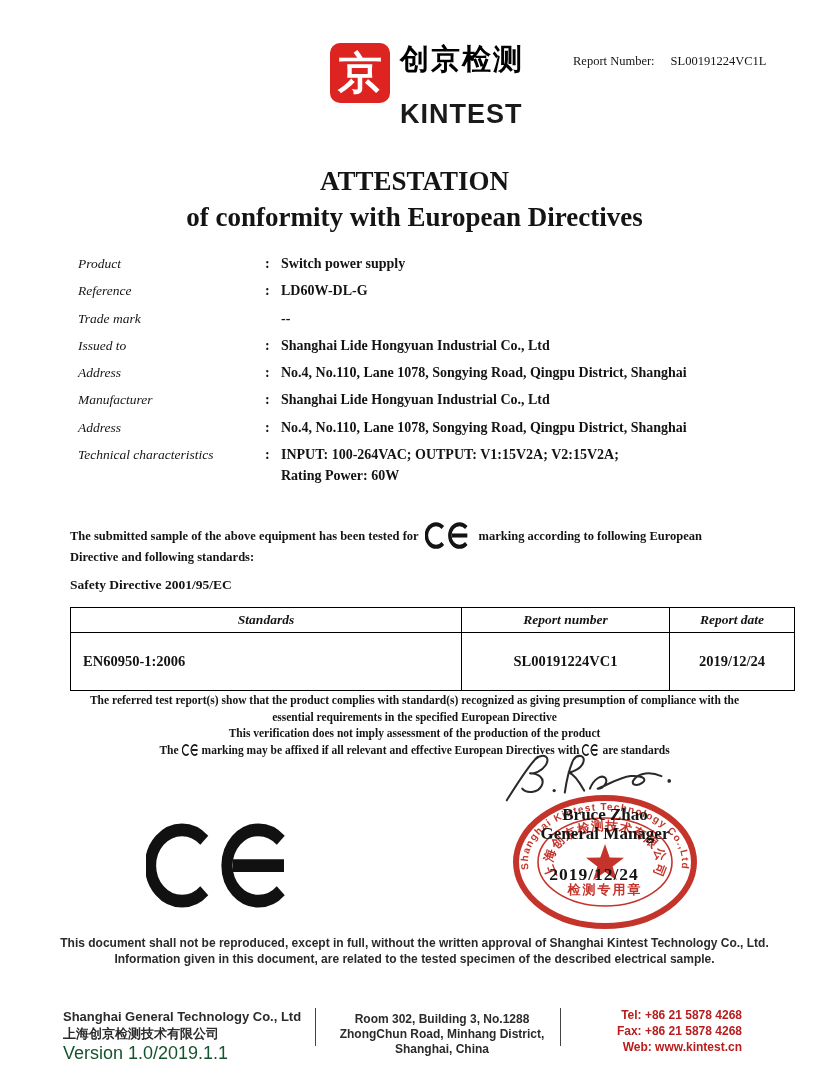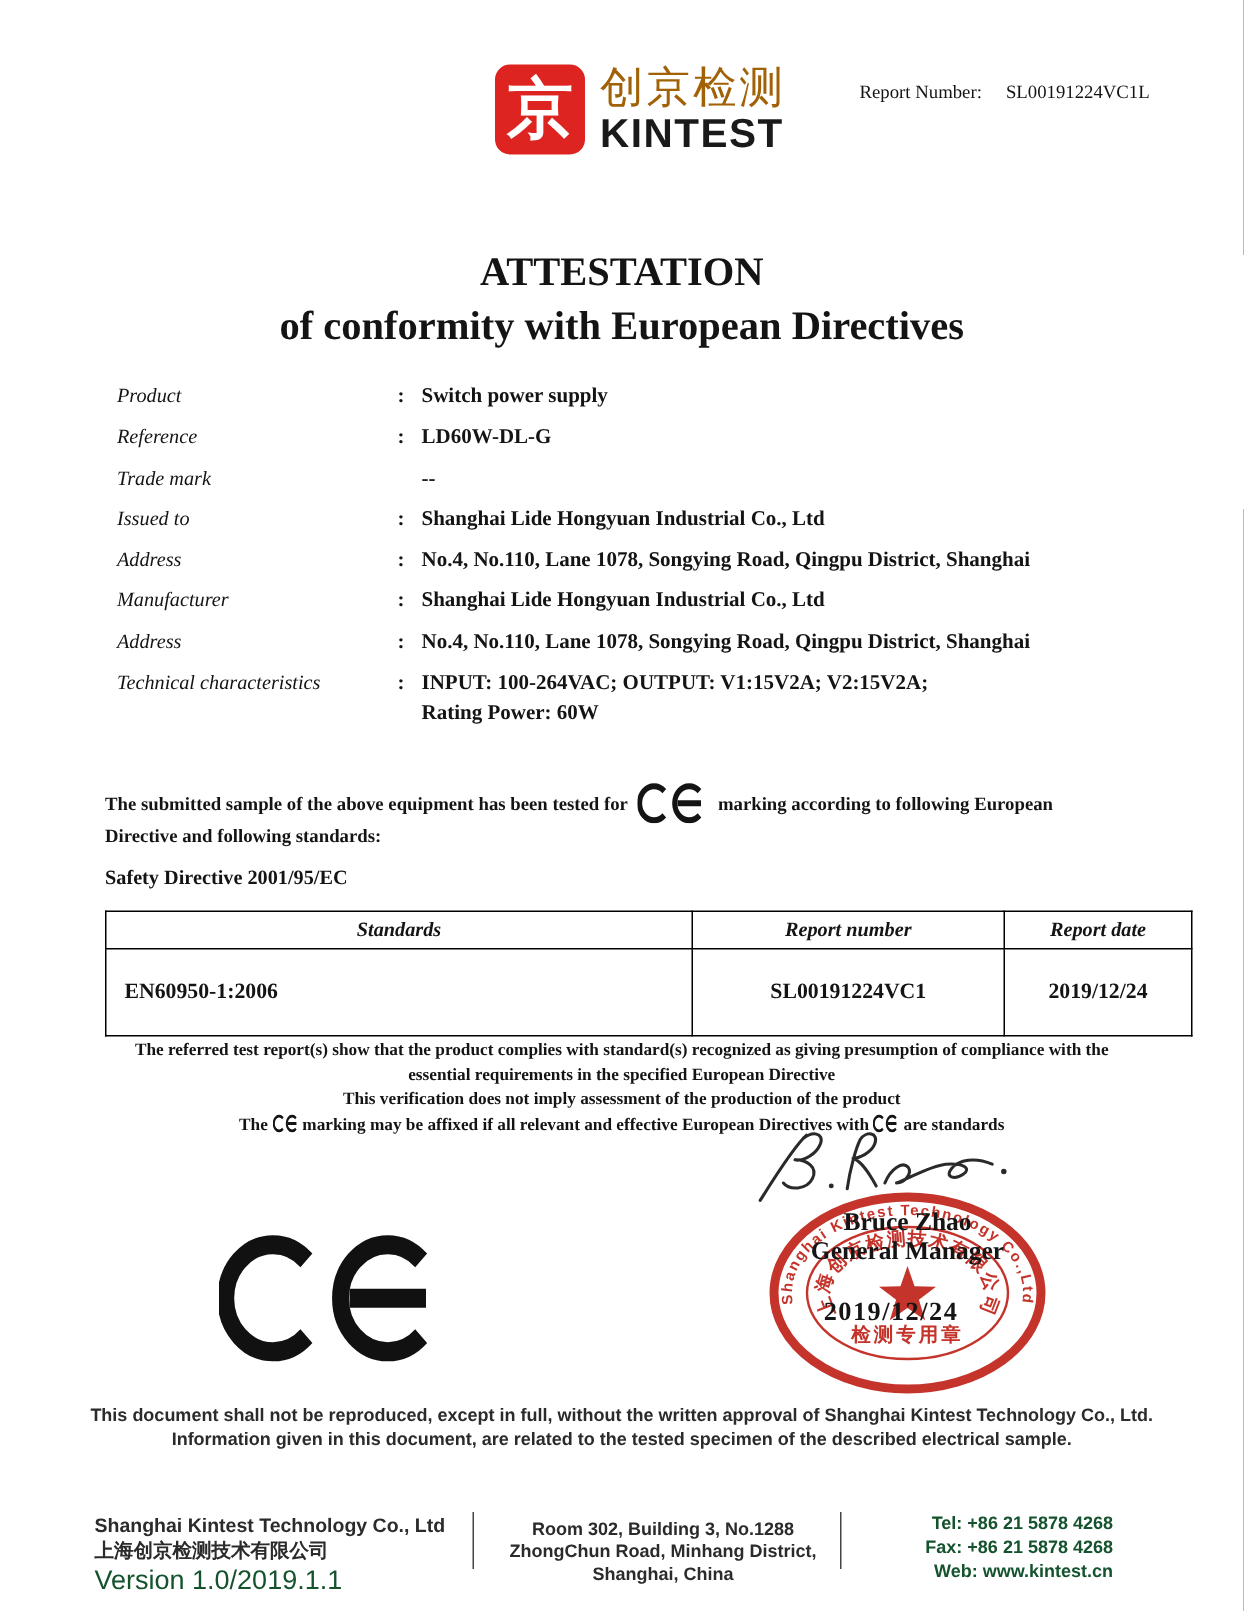--- a/index.html
+++ b/index.html
@@ -9,24 +9,24 @@
     font-family:"Liberation Serif", serif;color:#141414;
   }
   
   .logo{position:absolute;left:331px;top:44px;display:flex;gap:11px;}
   .seal{width:58px;height:58px;background:#dd2420;border-radius:9px;
         display:flex;align-items:center;justify-content:center;
         box-shadow:0 0 0 1px #dd2420;}
   .seal span{color:#fff;font-size:44px;font-weight:bold;line-height:1;
         font-family:"Liberation Sans",sans-serif;}
   .logo-txt{display:flex;flex-direction:column;justify-content:center;}
-  .logo-cn{font-family:"Liberation Sans",sans-serif;font-weight:normal;
-        font-size:29px;line-height:31px;letter-spacing:2px;color:#a16207;}
+  .logo-cn{font-family:"Liberation Sans",sans-serif;font-weight:bold;
+        font-size:29px;line-height:31px;letter-spacing:2px;color:#000000;}
   .logo-en{font-family:"Liberation Sans",sans-serif;font-weight:bold;
-        font-size:27px;line-height:29px;letter-spacing:1px;color:#1a1a1a;}
+        font-size:27px;line-height:29px;letter-spacing:1px;color:#1a1a1a;margin-top:25px;}
   .repnum{position:absolute;left:573px;top:54px;font-size:12.5px;display:flex;gap:16px;}
   
   .title{position:absolute;left:0;right:0;top:163px;text-align:center;
          font-weight:bold;font-size:27px;line-height:36px;}
   
   .details{position:absolute;left:78px;top:256px;width:700px;font-size:14px;}
   .drow{display:flex;height:27.3px;align-items:baseline;}
   .dl{width:187px;font-style:italic;font-size:13.5px;}
   .dc{width:16px;font-weight:bold;}
   .dv{flex:1;font-weight:bold;}
@@ -68,21 +68,21 @@
       line-height:16px;color:#2b2b2b;}
   .f-left{position:absolute;left:63px;top:1008px;font-family:"Liberation Sans",sans-serif;
       font-weight:bold;font-size:13px;line-height:17px;color:#2b2b2b;}
   .f-ver{position:absolute;left:63px;top:1043px;font-family:"Liberation Sans",sans-serif;
       font-weight:normal;font-size:18px;color:#14532d;}
   .f-center{position:absolute;left:328px;top:1012px;width:228px;text-align:center;
       font-family:"Liberation Sans",sans-serif;font-weight:bold;font-size:12px;
       line-height:15px;color:#2b2b2b;}
   .f-right{position:absolute;left:562px;top:1007px;width:180px;text-align:right;
       font-family:"Liberation Sans",sans-serif;font-weight:bold;font-size:12px;
-      line-height:16px;color:#14532d;}
+      line-height:16px;color:#b91c1c;}
   .fdiv{position:absolute;top:1008px;width:1px;height:38px;background:#444;}
   .fdiv1{left:315px;} .fdiv2{left:560px;}
 </style>
 </head>
 <body>
 
 <div class="page">
 
   <div class="logo">
     <div class="seal">
@@ -229,21 +229,21 @@
   <div class="signer name">Bruce Zhao</div>
   <div class="signer role">General Manager</div>
   <div class="signer sdate">2019/12/24</div>
 
   <div class="disclaimer">
     <div>This document shall not be reproduced, except in full, without the written approval of Shanghai Kintest Technology Co., Ltd.</div>
     <div>Information given in this document, are related to the tested specimen of the described electrical sample.</div>
   </div>
 
   <div class="f-left">
-    <div>Shanghai Kintest Technology Co., Ltd</div>
+    <div>Shanghai General Technology Co., Ltd</div>
     <div>上海创京检测技术有限公司</div>
   </div>
   <div class="fdiv fdiv1"></div>
   <div class="f-center">Room 302, Building 3, No.1288 ZhongChun Road, Minhang District, Shanghai, China</div>
   <div class="fdiv fdiv2"></div>
   <div class="f-right">
     <div>Tel: +86 21 5878 4268</div>
     <div>Fax: +86 21 5878 4268</div>
     <div>Web: www.kintest.cn</div>
   </div>

